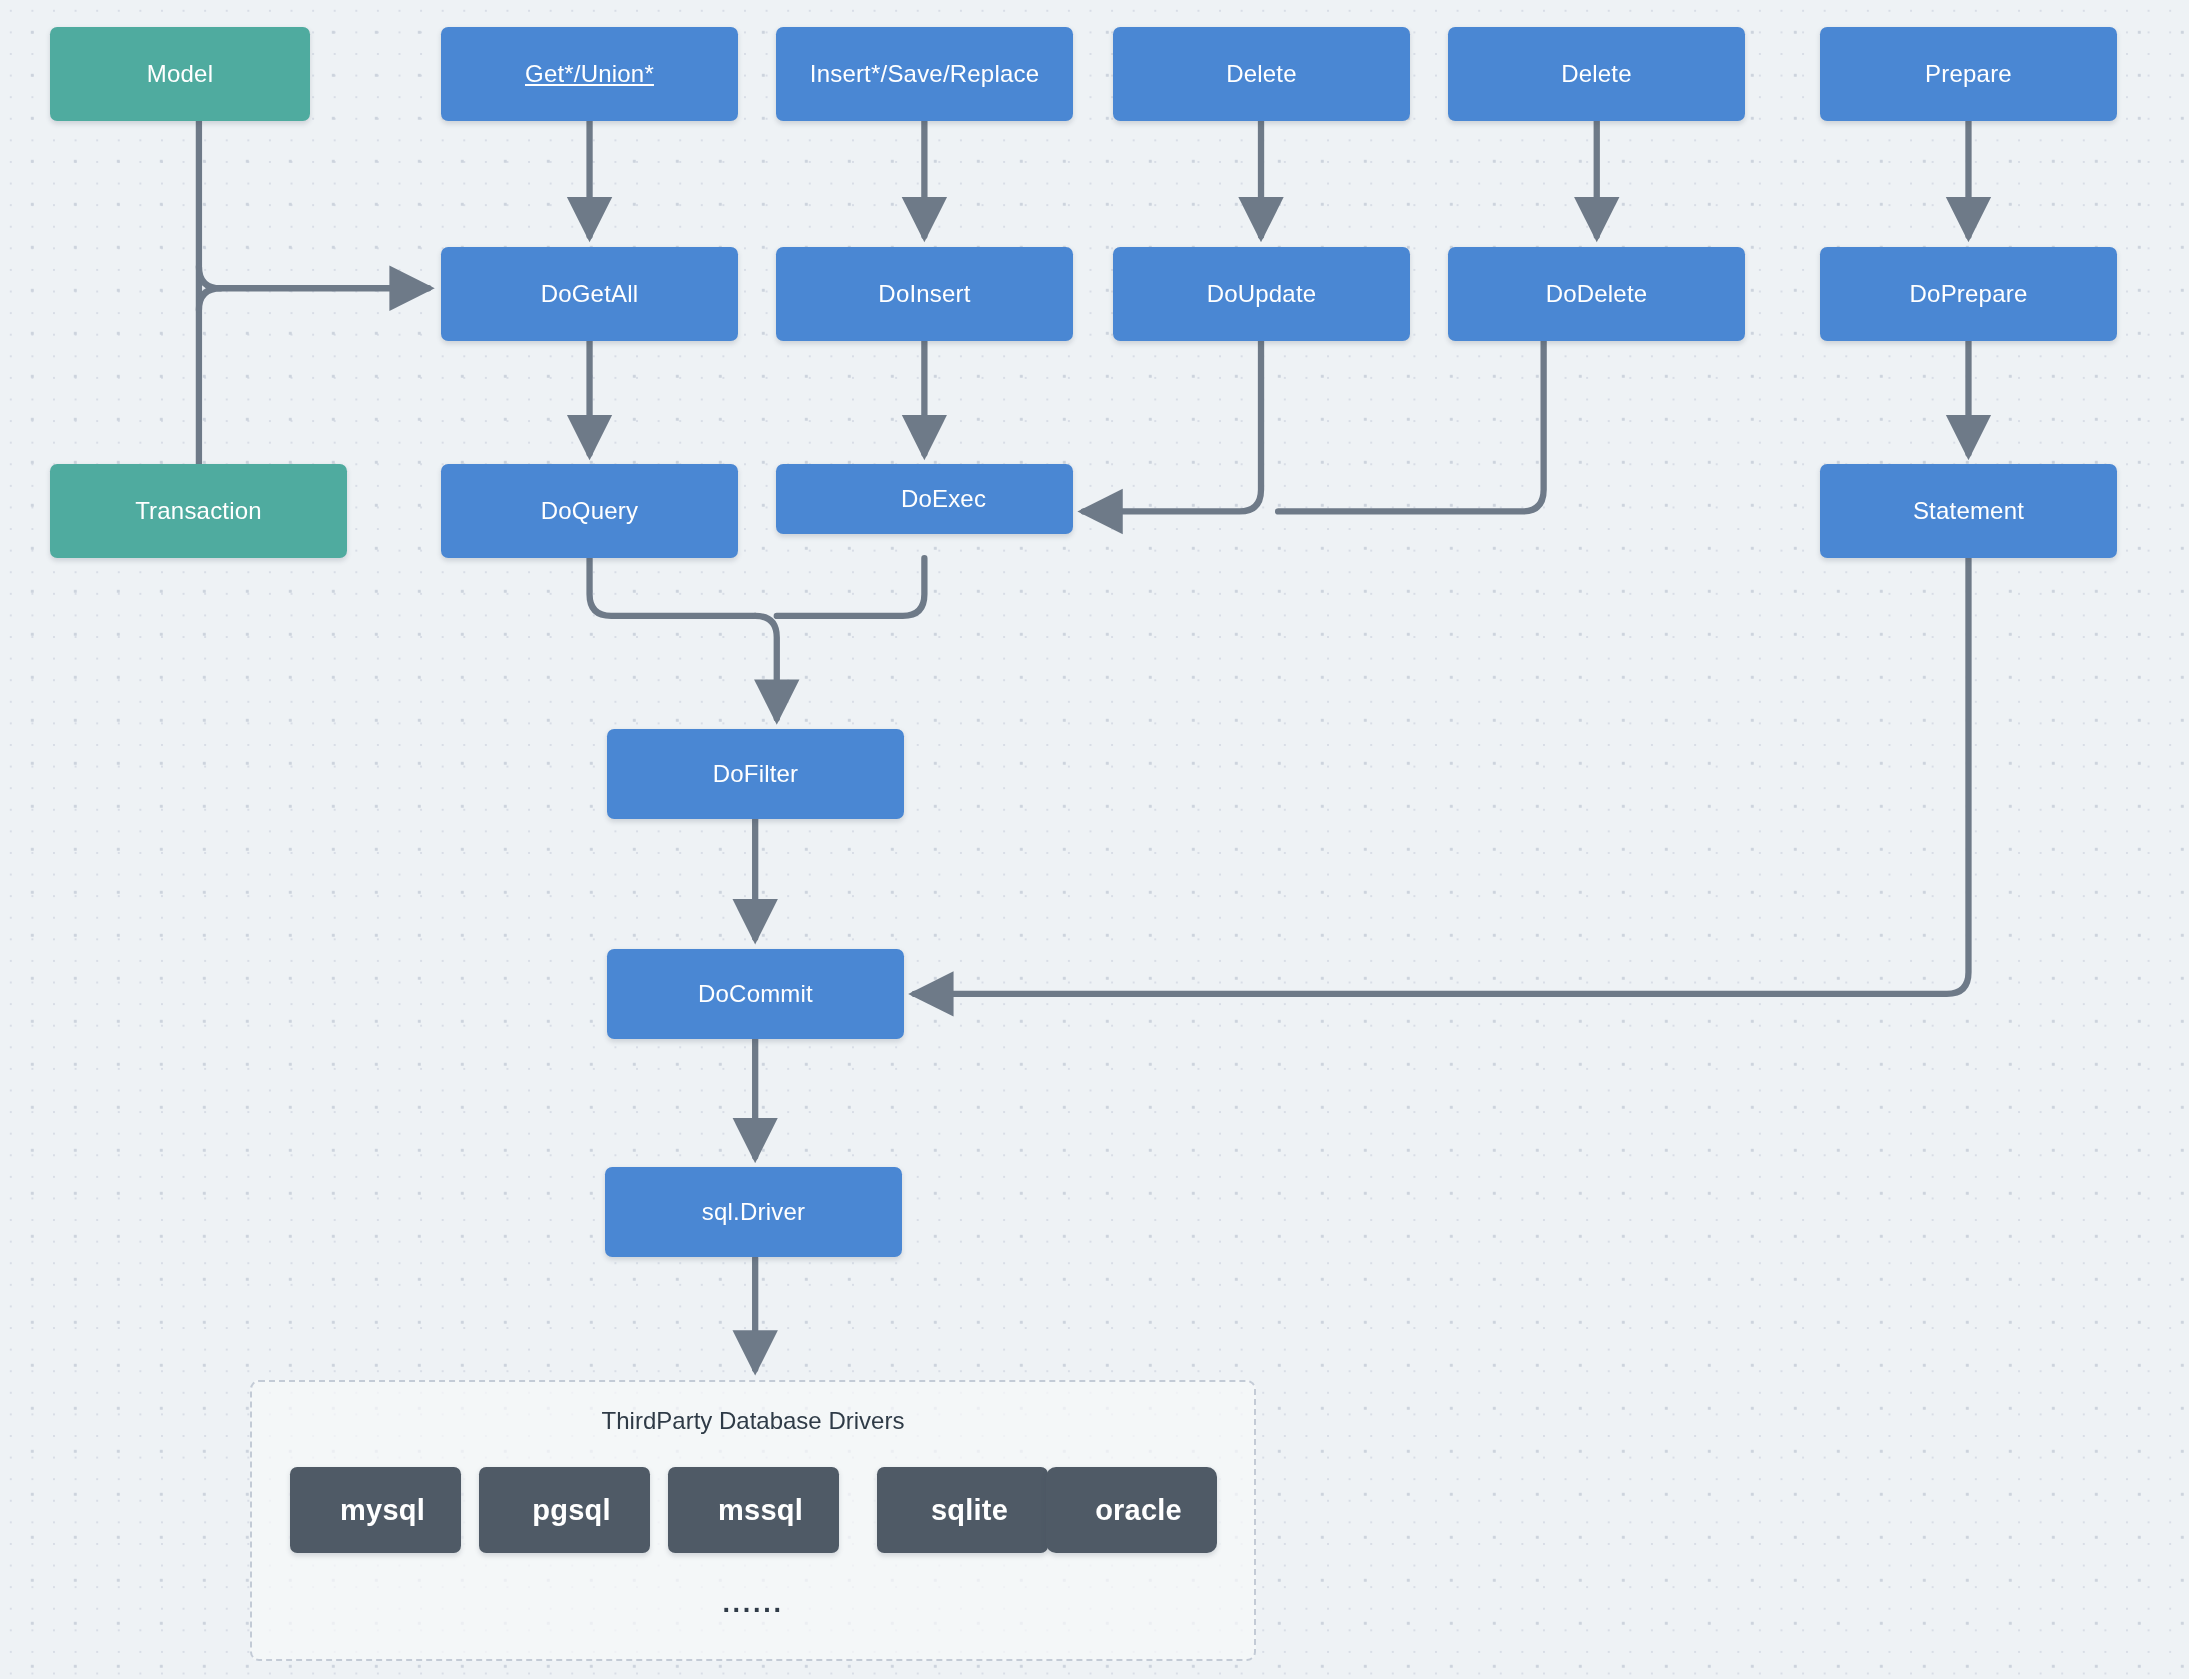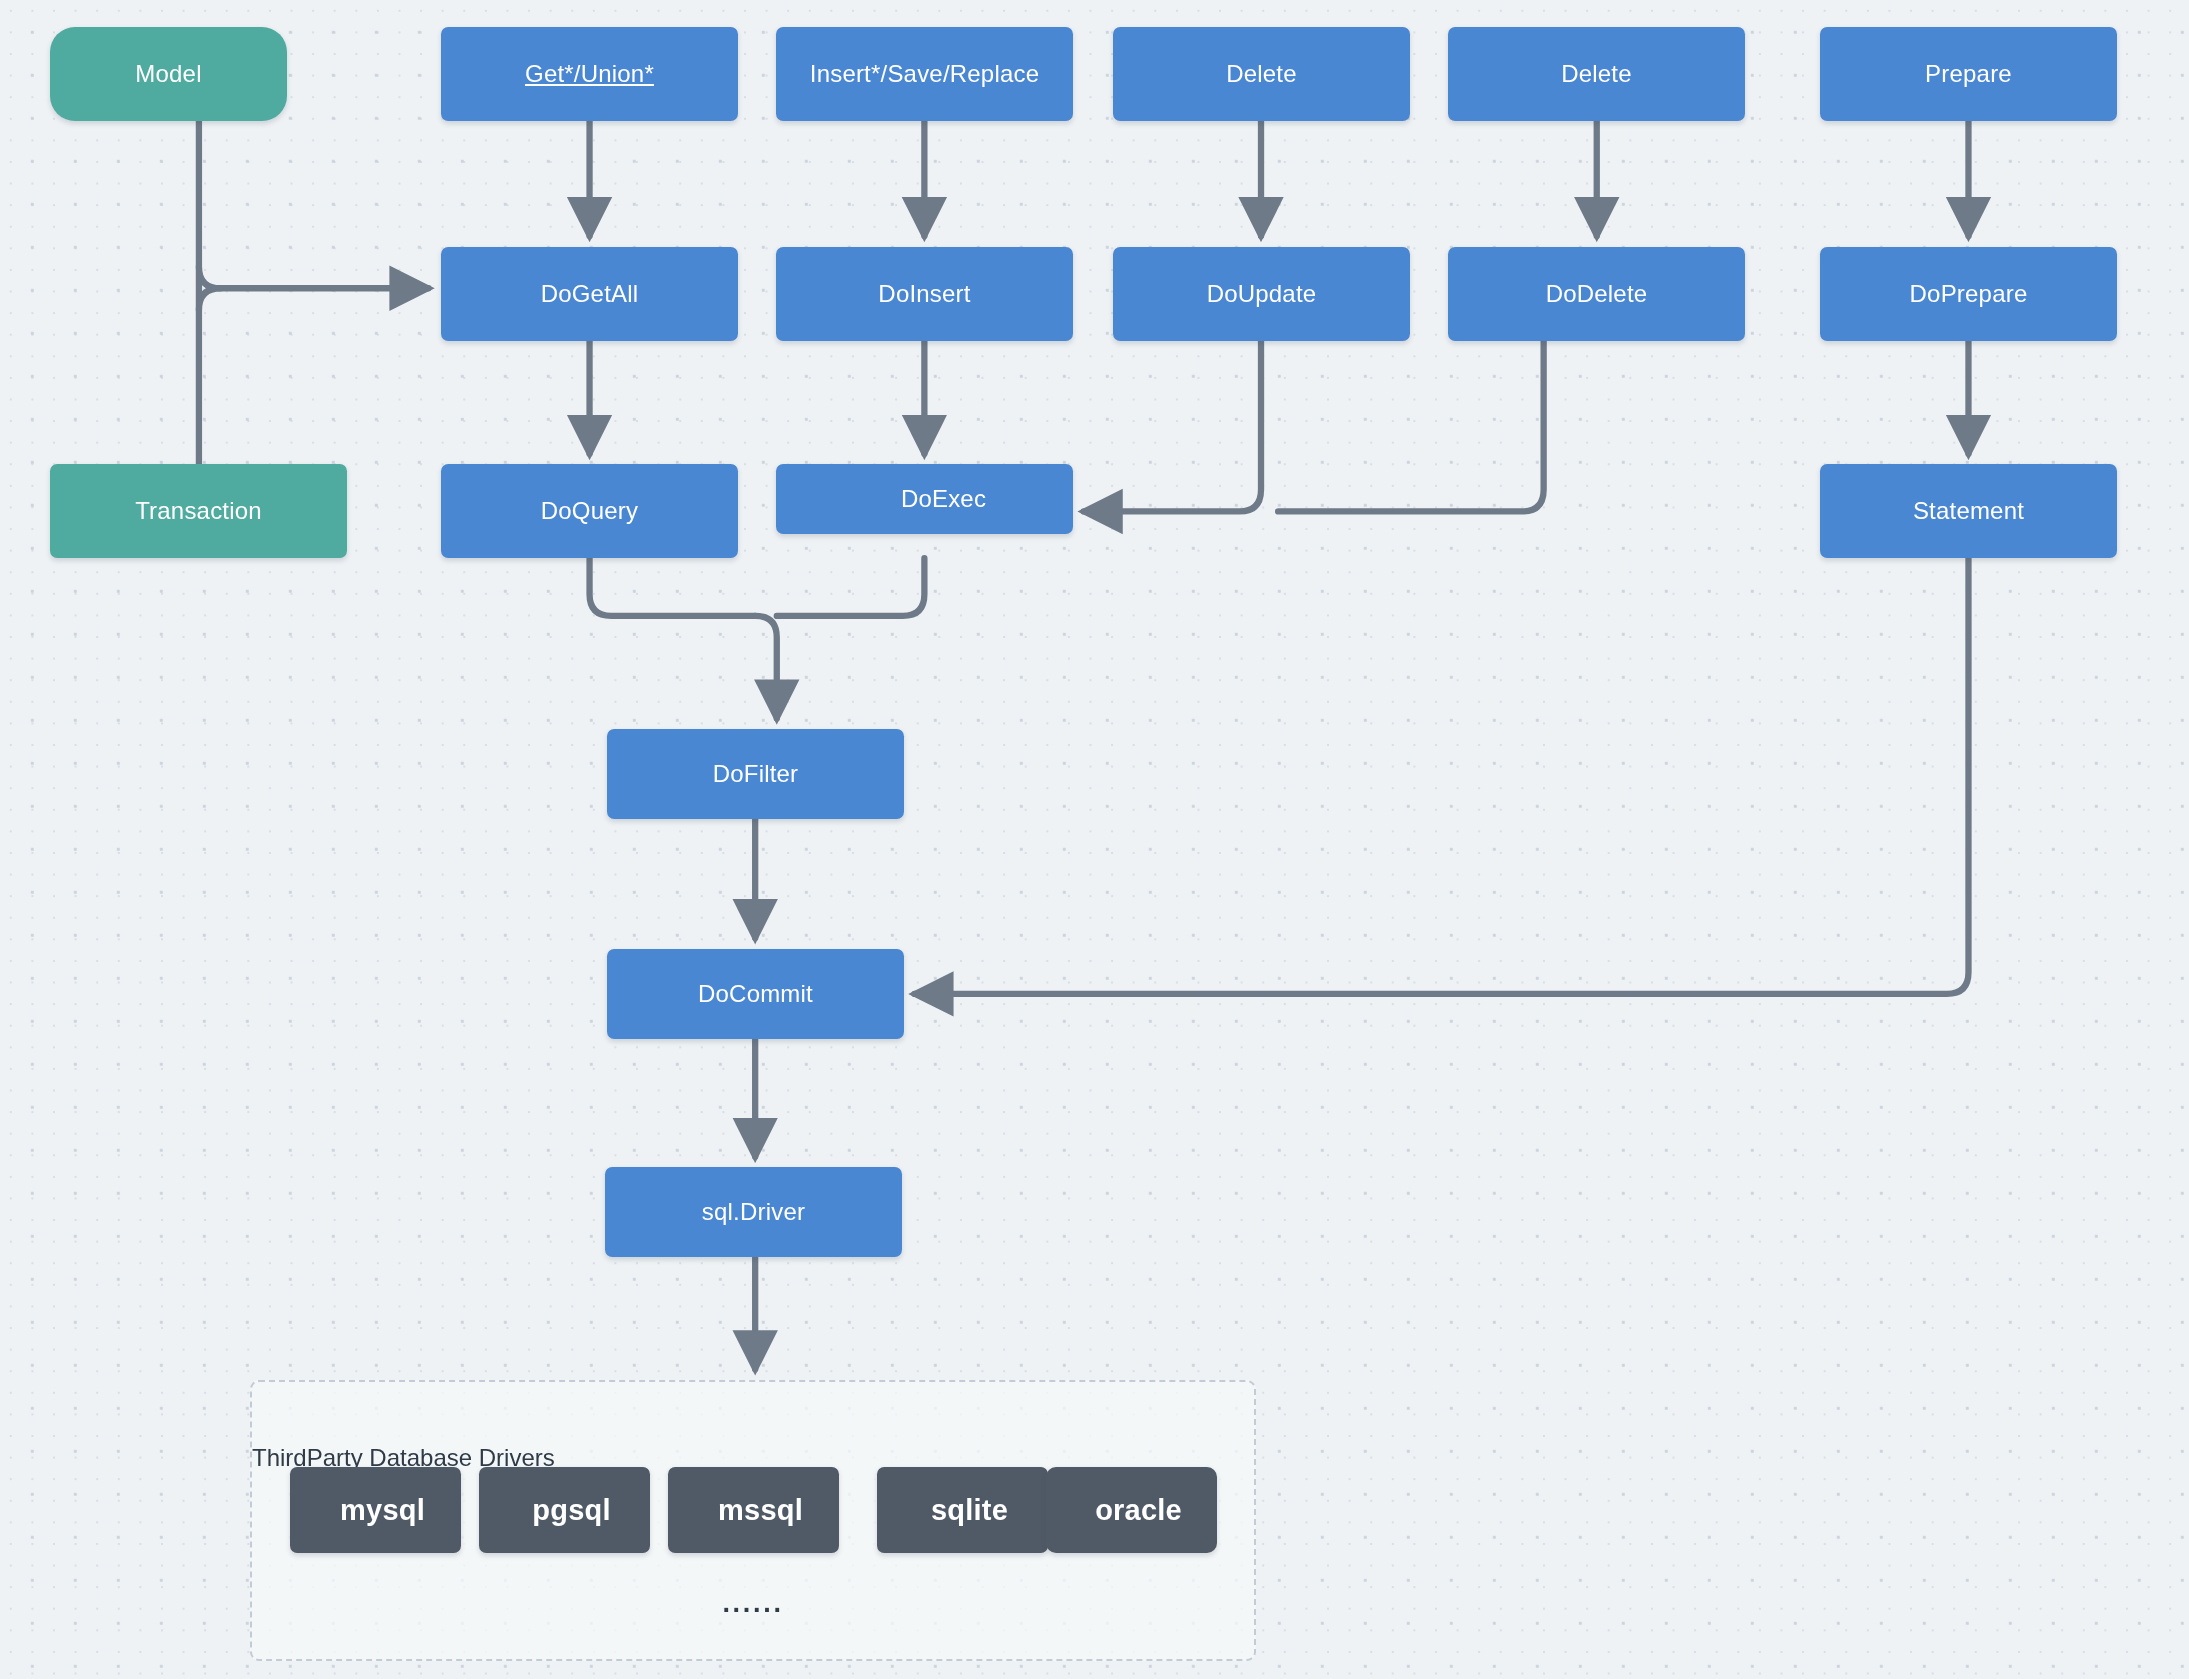--- a/index.html
+++ b/index.html
@@ -51,24 +51,23 @@
     border-radius: 9px;
     box-sizing: border-box;
     background: rgba(246,248,250,0.72);
     z-index: 1;
   }
   #drivers-title {
     position: absolute;
     left: 0;
     top: 25px;
     width: 100%;
-    text-align: left;
+    text-align: center;
     color: #2f3b47;
     font-size: 24px;
-    margin-top: 37px;
   }
   #drivers-ellipsis {
     position: absolute;
     left: 0;
     bottom: 40px;
     width: 100%;
     text-align: center;
     color: #2f3b47;
     font-size: 27px;
     font-weight: 700;
@@ -120,21 +119,21 @@
 
       <path d="M839,1397 L839,1521" marker-end="url(#ah)"></path>
     </g>
   </svg>
 
   <div id="drivers-group" style="left: 250px; top: 1380px; width: 1006px; height: 281px;">
     <div id="drivers-title">ThirdParty Database Drivers</div>
     <div id="drivers-ellipsis">......</div>
   </div>
 
-<div class="node green" style="left: 50px; top: 27px; width: 237px; height: 94px; border-radius: 25px;">Model</div>
+<div class="node green" style="left: 50px; top: 27px; width: 260px; height: 94px;">Model</div>
     <div class="node blue" style="left: 441px; top: 27px; width: 297px; height: 94px; text-decoration: underline;">Get*/Union*</div>
     <div class="node blue" style="left: 776px; top: 27px; width: 297px; height: 94px;">Insert*/Save/Replace</div>
     <div class="node blue" style="left: 1113px; top: 27px; width: 297px; height: 94px;">Delete</div>
     <div class="node blue" style="left: 1448px; top: 27px; width: 297px; height: 94px;">Delete</div>
     <div class="node blue" style="left: 1820px; top: 27px; width: 297px; height: 94px;">Prepare</div>
     <div class="node blue" style="left: 441px; top: 247px; width: 297px; height: 94px;">DoGetAll</div>
     <div class="node blue" style="left: 776px; top: 247px; width: 297px; height: 94px;">DoInsert</div>
     <div class="node blue" style="left: 1113px; top: 247px; width: 297px; height: 94px;">DoUpdate</div>
     <div class="node blue" style="left: 1448px; top: 247px; width: 297px; height: 94px;">DoDelete</div>
     <div class="node blue" style="left: 1820px; top: 247px; width: 297px; height: 94px;">DoPrepare</div>

